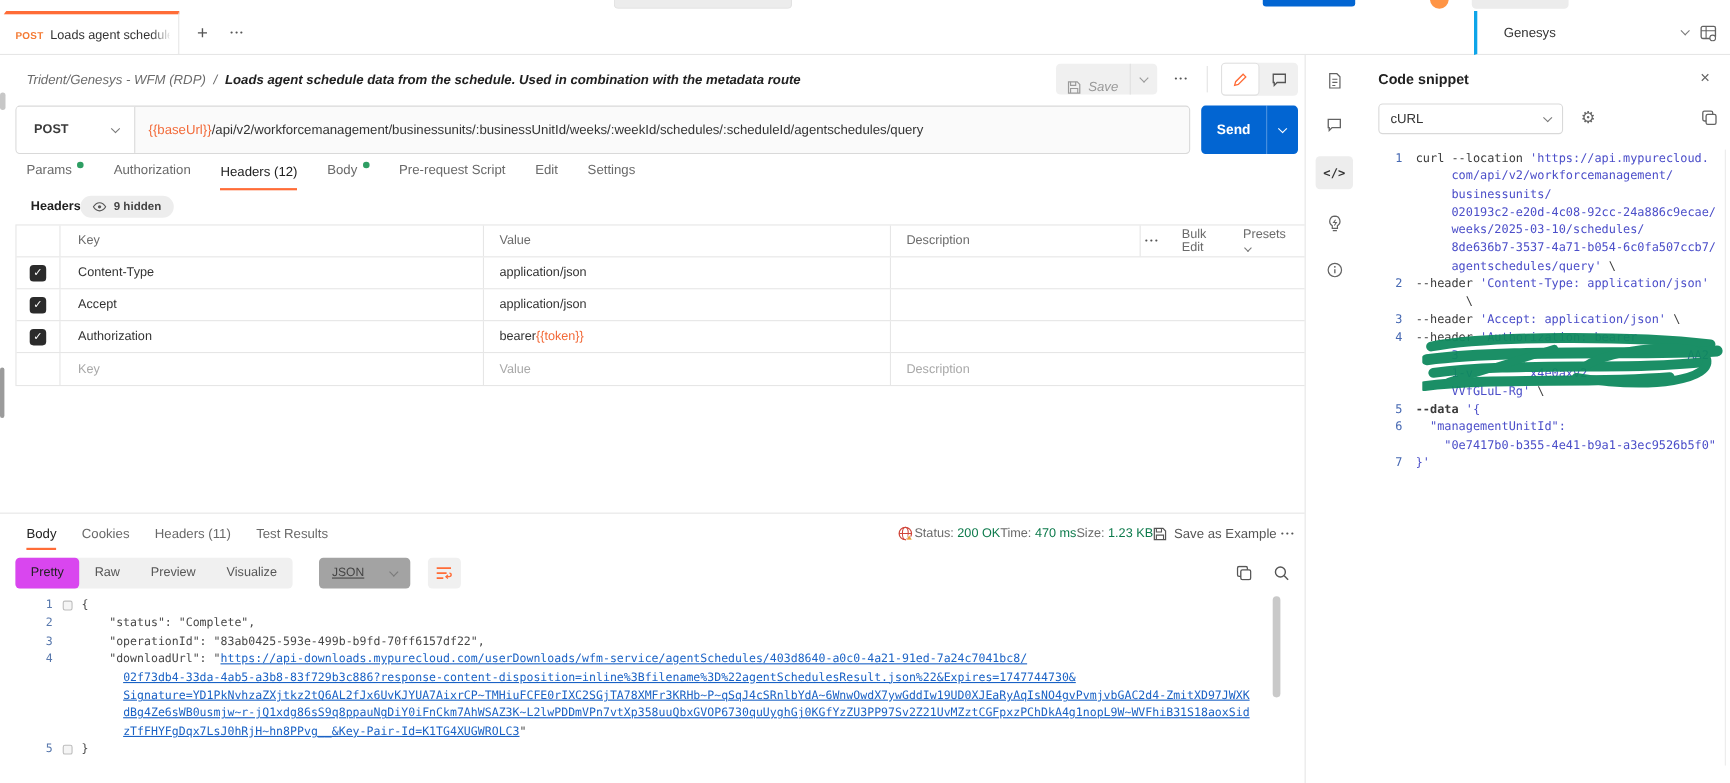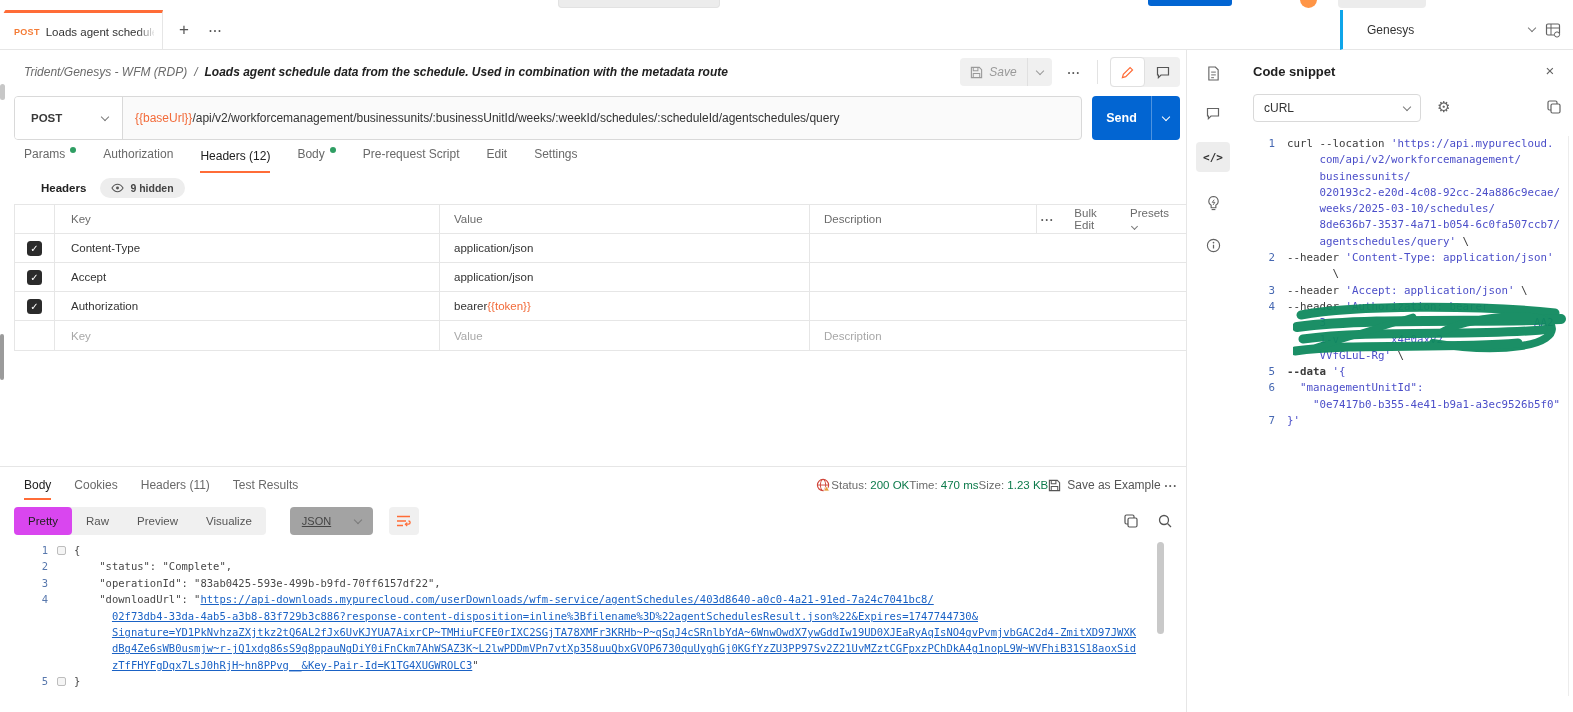--- a/index.html
+++ b/index.html
@@ -33,21 +33,21 @@
   .lthumb1 { position:absolute; left:0; top:84px; width:5px; height:16px; background:#c7c7c7; border-radius:3px; }
   .lthumb2 { position:absolute; left:0; top:334px; width:4px; height:46px; background:#9b9b9b; border-radius:2px; }
 
   
   .reqheader { position:absolute; left:14px; top:54px; width:1174px; height:36px; display:flex; align-items:center; padding-left:10px;font-style:italic; }
   .bc-collection { font-size:12px; color:#6b6b6b; }
   .bc-sep { font-size:12px; color:#6b6b6b; margin:0 7px; }
   .bc-name { font-size:12px; font-weight:bold; color:#212121; }
   .rh-right { margin-left:auto; display:flex; align-items:center; gap:12px; padding-right:8px; }
   .save-btn { display:flex; align-items:center; height:28px; background:#f0f0f0; border-radius:4px; color:#9a9a9a; font-size:12px; }
-  .save-main { display:flex; align-items:center; gap:6px; padding:0 10px; height:100%; }
+  .save-main { display:flex; align-items:flex-end; gap:6px; padding:0 10px; height:100%; }
   .save-chev { border-left:1px solid #e0e0e0; padding:0 9px; height:100%; display:flex; align-items:center; }
   .save-chev .chev { border-color:#9a9a9a; }
   .more-dots { font-size:7px; letter-spacing:2px; color:#555; padding:0 4px; }
   .vdiv { width:1px; height:24px; background:#e3e3e3; }
   .editgroup { display:flex; height:30px; background:#f0f0f0; border-radius:4px; }
   .edit-seg { width:35px; height:30px; display:flex; align-items:center; justify-content:center; background:#fff; border:1px solid #e0e0e0; border-radius:4px; color:#ff6c37; }
   .comment-seg { width:35px; height:30px; display:flex; align-items:center; justify-content:center; color:#555; }
 
   
   .urlrow { position:absolute; left:14px; top:96px; width:1166px; height:44px; }
@@ -62,21 +62,21 @@
   .send-chev .chev { border-color:#fff; }
 
   
   .reqtabs { position:absolute; left:14px; top:147px; width:1174px; height:26px; display:flex; align-items:center; gap:27px; padding-left:10px; font-size:12px; color:#696969; }
   .rtab { position:relative; display:flex; align-items:flex-start; gap:5px; height:26px; cursor:pointer; }
   .rtab.active { color:#212121; border-bottom:2px solid #ff6c37; padding-top:2px; }
   .dot { width:6px; height:6px; border-radius:50%; background:#2e9e63; display:inline-block; }
   .cookies { position:absolute; right:26px; top:5px; font-size:12px; color:#0265d2; }
 
   
-  .hsub { position:absolute; left:41px; top:176px; height:24px; display:flex; align-items:center; gap:14px; }
+  .hsub { position:absolute; left:28px; top:176px; height:24px; display:flex; align-items:center; }
   .hsub-title { font-size:11.5px; font-weight:bold; color:#212121; }
   .hidden-pill { display:flex; align-items:center; gap:6px; background:#ededed; border-radius:12px; padding:4px 11px; font-size:10.5px; font-weight:bold; color:#444; }
 
   
   .htable { position:absolute; left:14px; top:204px; width:1174px; border:1px solid #e6e6e6; font-size:11.5px; background:#fff; }
   .trow { display:flex; height:29px; border-bottom:1px solid #e6e6e6; align-items:stretch; }
   .trow:last-child { border-bottom:none; }
   .tc0 { width:40px; flex:none; border-right:1px solid #e6e6e6; display:flex; align-items:center; justify-content:center; }
   .tck { width:385px; flex:none; border-right:1px solid #e6e6e6; display:flex; align-items:center; padding-left:16px; color:#333; }
   .tcv { width:370px; flex:none; border-right:1px solid #e6e6e6; display:flex; align-items:center; padding-left:14px; color:#333; }

